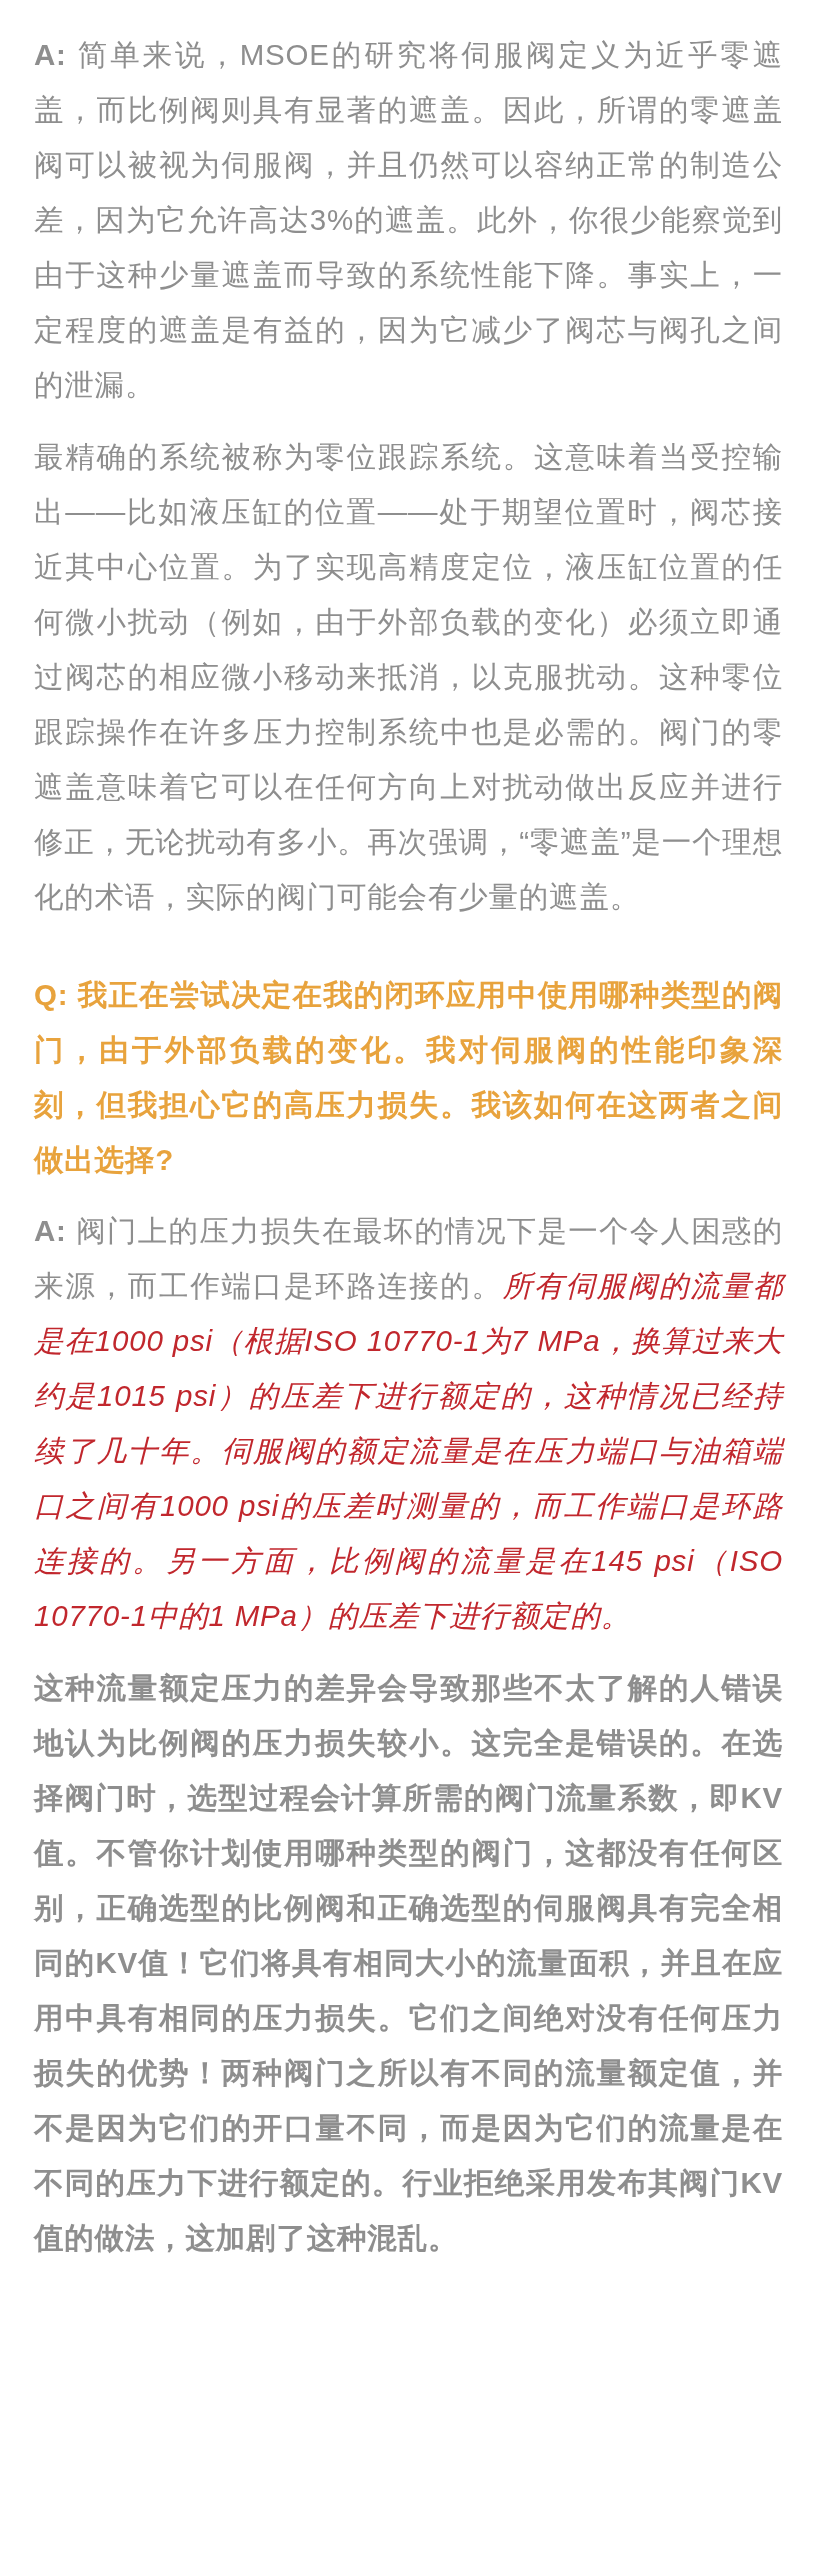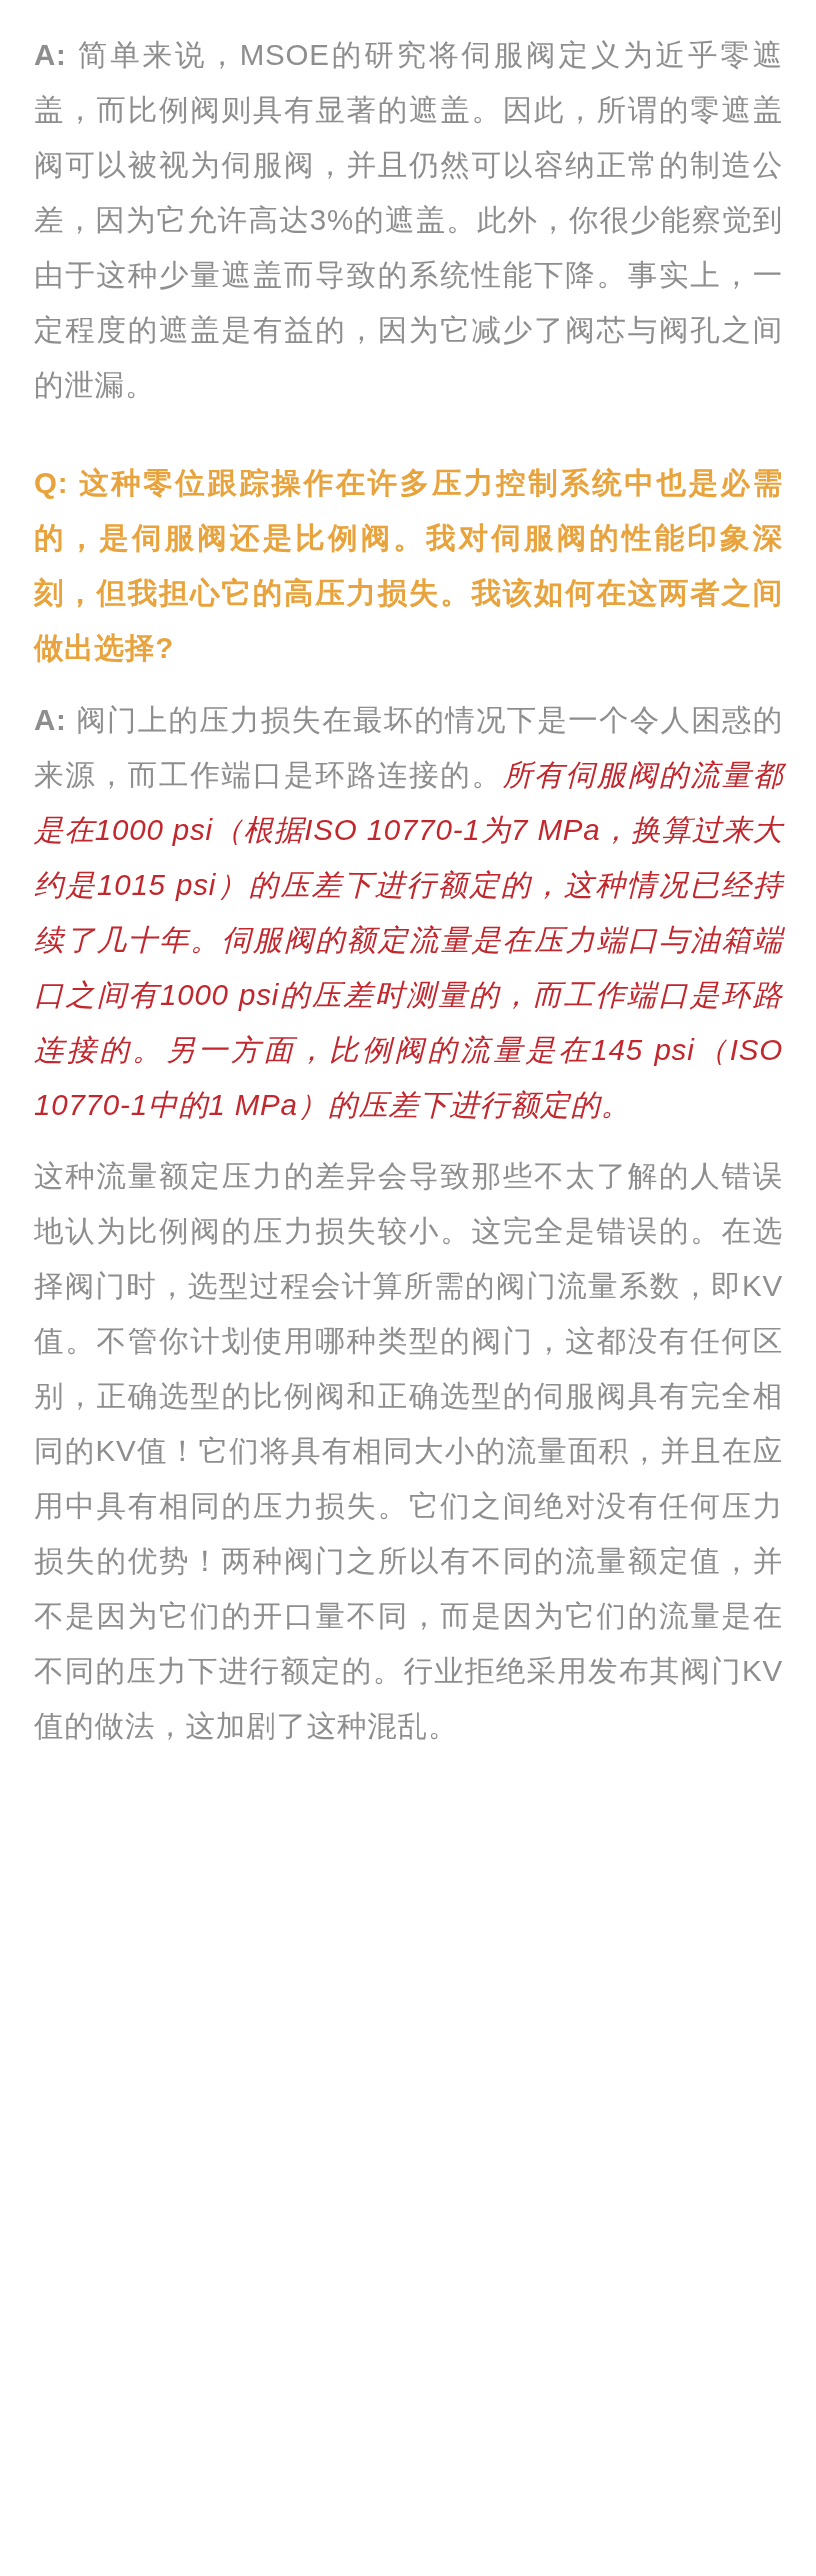--- a/index.html
+++ b/index.html
@@ -35,31 +35,33 @@
     font-weight: 700;
     margin-top: 43px;
   }
   .em-red {
     color: #c1272d;
     font-style: italic;
     font-weight: 400;
   }
   p.last {
     margin-bottom: 0;
+    font-weight: bold;
   }
 </style>
 </head>
 <body>
 
 <main class="page">
 
   <p class="para"><strong class="prefix">A: </strong><span>简单来说，MSOE的研究将伺服阀定义为近乎零遮盖，而比例阀则具有显著的遮盖。因此，所谓的零遮盖阀可以被视为伺服阀，并且仍然可以容纳正常的制造公差，因为它允许高达3%的遮盖。此外，你很少能察觉到由于这种少量遮盖而导致的系统性能下降。事实上，一定程度的遮盖是有益的，因为它减少了阀芯与阀孔之间的泄漏。</span></p>
 
 
+  <p class="para"><span>最精确的系统被称为零位跟踪系统。这意味着当受控输出——比如液压缸的位置——处于期望位置时，阀芯接近其中心位置。为了实现高精度定位，液压缸位置的任何微小扰动（例如，由于外部负载的变化）必须立即通过阀芯的相应微小移动来抵消，以克服扰动。这种零位跟踪操作在许多压力控制系统中也是必需的。阀门的零遮盖意味着它可以在任何方向上对扰动做出反应并进行修正，无论扰动有多小。再次强调，“零遮盖”是一个理想化的术语，实际的阀门可能会有少量的遮盖。</span></p>
 
-  <p class="para question"><strong class="prefix">Q: </strong><span>这种零位跟踪操作在许多压力控制系统中也是必需的，是伺服阀还是比例阀。我对伺服阀的性能印象深刻，但我担心它的高压力损失。我该如何在这两者之间做出选择?</span></p>
+  <p class="para question"><strong class="prefix">Q: </strong><span>我正在尝试决定在我的闭环应用中使用哪种类型的阀门，由于外部负载的变化。我对伺服阀的性能印象深刻，但我担心它的高压力损失。我该如何在这两者之间做出选择?</span></p>
 
   <p class="para"><strong class="prefix">A: </strong><span>阀门上的压力损失在最坏的情况下是一个令人困惑的来源，而工作端口是环路连接的。</span><em class="em-red">所有伺服阀的流量都是在1000 psi（根据ISO 10770-1为7 MPa，换算过来大约是1015 psi）的压差下进行额定的，这种情况已经持续了几十年。伺服阀的额定流量是在压力端口与油箱端口之间有1000 psi的压差时测量的，而工作端口是环路连接的。另一方面，比例阀的流量是在145 psi（ISO 10770-1中的1 MPa）的压差下进行额定的。</em></p>
 
   <p class="para last"><span>这种流量额定压力的差异会导致那些不太了解的人错误地认为比例阀的压力损失较小。这完全是错误的。在选择阀门时，选型过程会计算所需的阀门流量系数，即KV值。不管你计划使用哪种类型的阀门，这都没有任何区别，正确选型的比例阀和正确选型的伺服阀具有完全相同的KV值！它们将具有相同大小的流量面积，并且在应用中具有相同的压力损失。它们之间绝对没有任何压力损失的优势！两种阀门之所以有不同的流量额定值，并不是因为它们的开口量不同，而是因为它们的流量是在不同的压力下进行额定的。行业拒绝采用发布其阀门KV值的做法，这加剧了这种混乱。</span></p>
 
 </main>
 
 
 </body></html>

